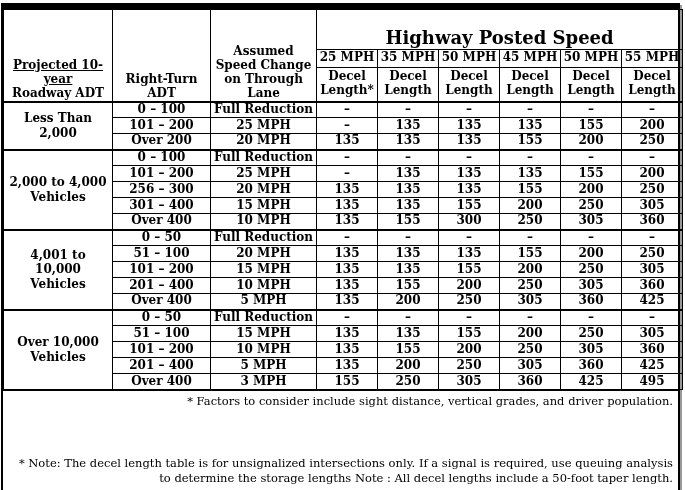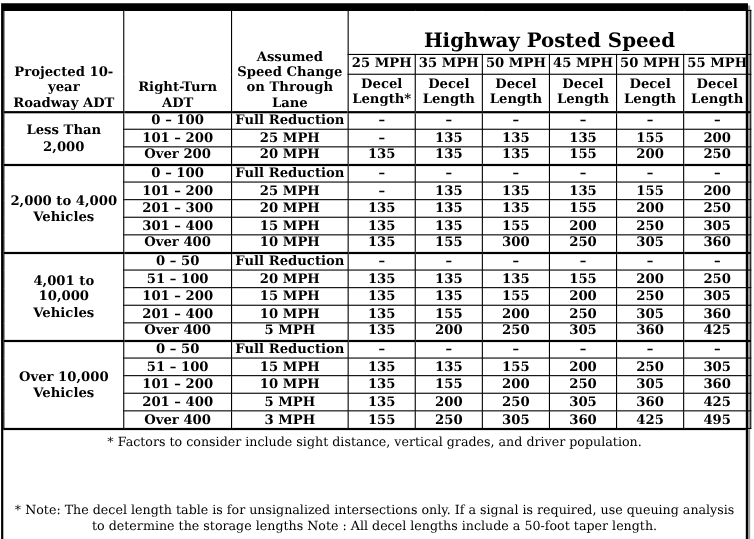--- a/index.html
+++ b/index.html
@@ -38,35 +38,35 @@
   col.c2 { width: 98px; }
   col.c3 { width: 106px; }
   col.cs { width: 61px; }
 
   
   thead th { vertical-align: bottom; padding-bottom: 3px; }
   th.h-speed-group { height: 40px; vertical-align: bottom; font-size: 18px; }
   tr.speed-row th { height: 18px; padding-bottom: 1px; vertical-align: middle; }
   tr.decel-row th { height: 34px; vertical-align: middle; }
   thead tr.decel-row th { border-bottom: 2px solid #000; }
-  span.u { }
+  span.u { text-decoration: underline; }
 
   
   tbody td { height: 16px; }
   tbody td.adt-cell { vertical-align: middle; line-height: 1.2; }
   tbody tr.group-start td { border-top: 2px solid #000; }
 
   
   .footnotes {
     border-top: 1px solid #000;
     padding: 3px 5px 6px 5px;
     font-size: 11.5px;
     line-height: 1.25;
     font-weight: normal;
-    text-align: center;
+    text-align: right;
   }
   .footnotes p { margin-bottom: 4px; }
   .footnotes p:last-child { margin-bottom: 0; margin-top: 48px; }
 </style>
 </head>
 <body>
 
 <div class="sheet">
   <table class="decel">
     <colgroup>
@@ -154,21 +154,21 @@
           <td>101 – 200</td>
           <td>25 MPH</td>
           <td>–</td>
           <td>135</td>
           <td>135</td>
           <td>135</td>
           <td>155</td>
           <td>200</td>
         </tr>
         <tr>
-          <td>201 – 300</td>
+          <td>256 – 300</td>
           <td>20 MPH</td>
           <td>135</td>
           <td>135</td>
           <td>135</td>
           <td>155</td>
           <td>200</td>
           <td>250</td>
         </tr>
         <tr>
           <td>301 – 400</td>

